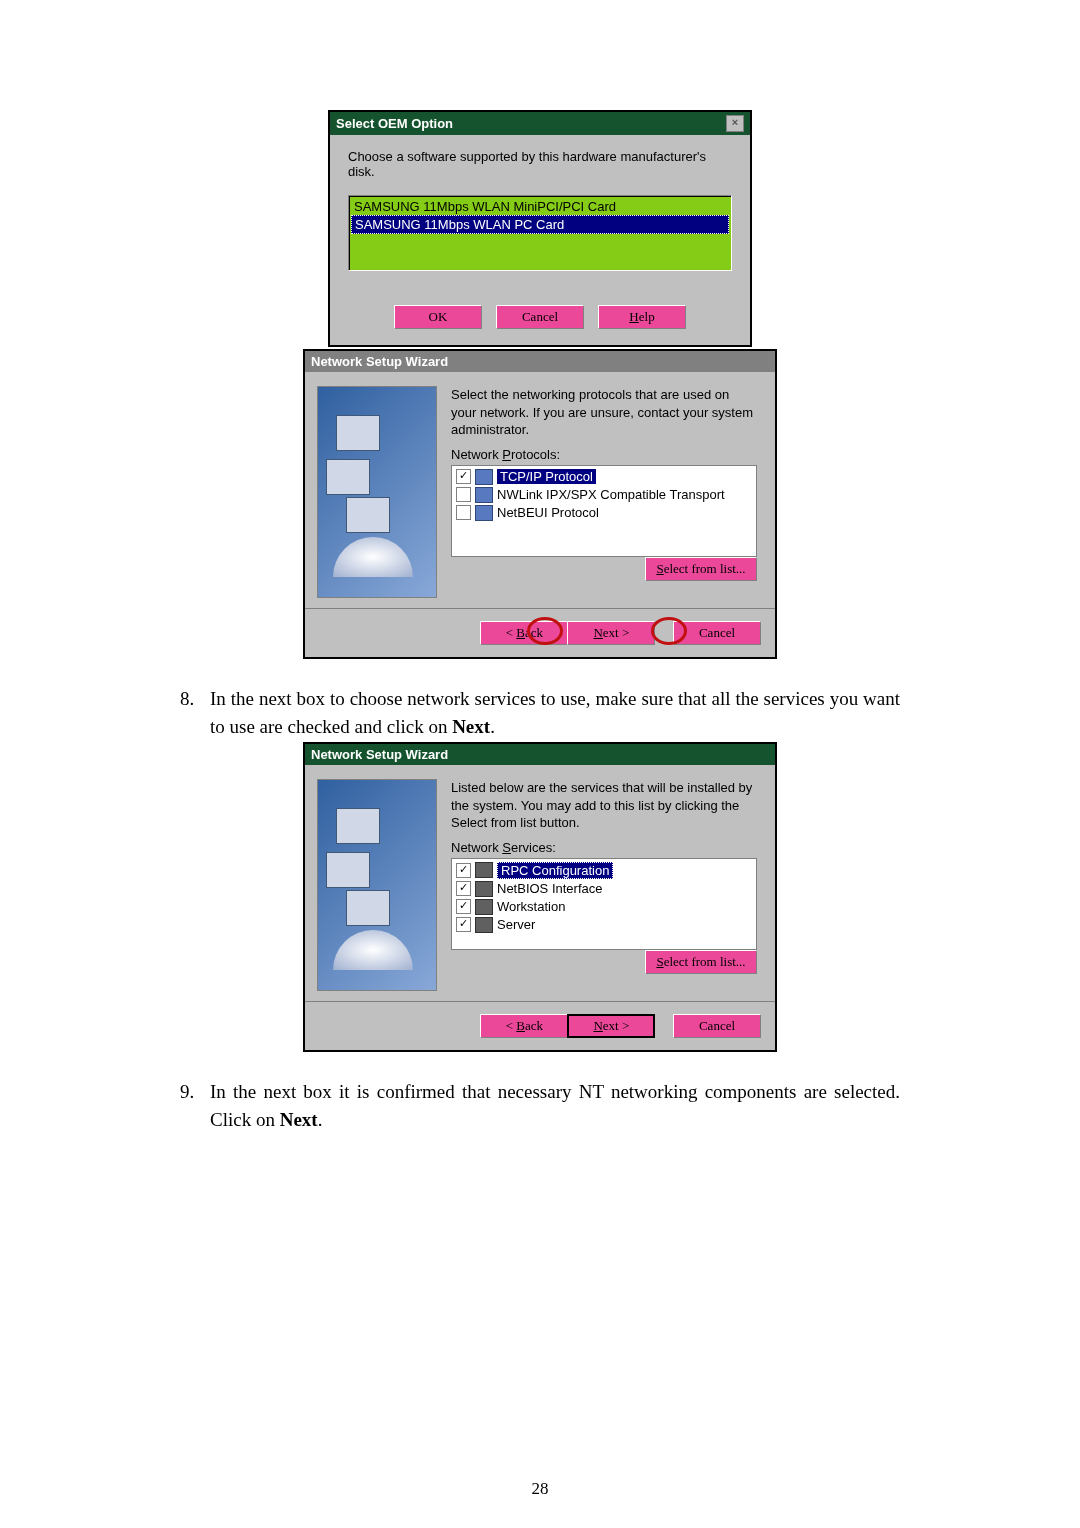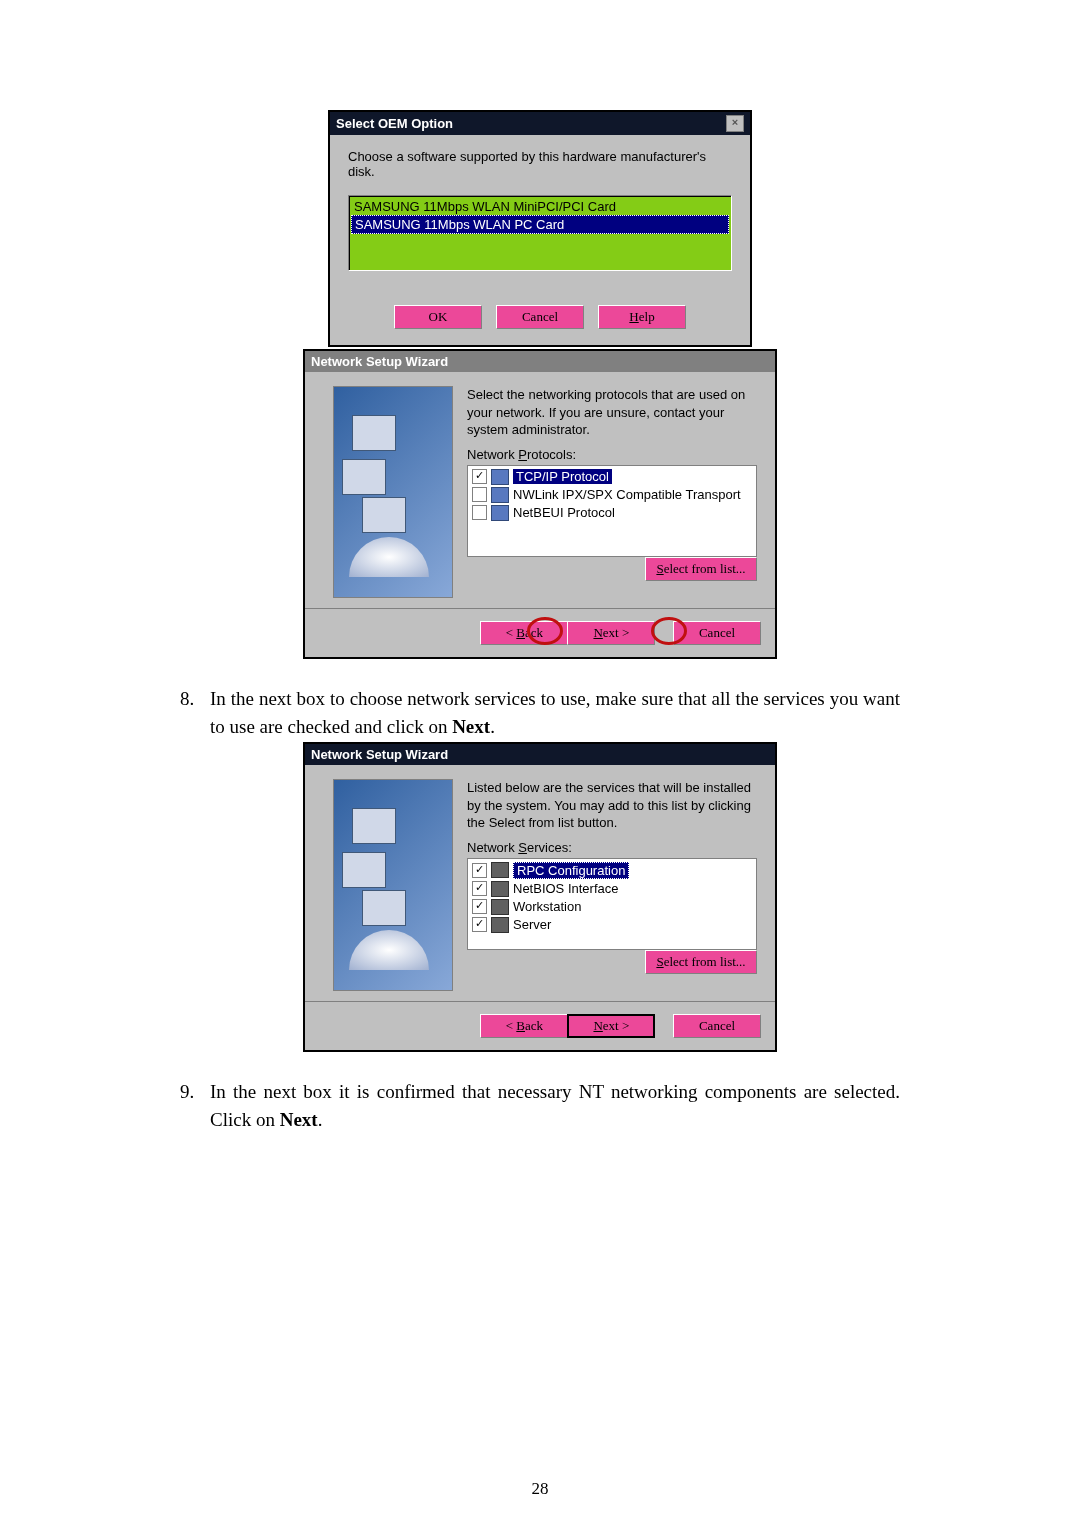--- a/index.html
+++ b/index.html
@@ -1,27 +1,27 @@
 <!DOCTYPE html>
 <html><head>
 <meta charset="utf-8">
 <style>
 body{margin:0;padding:0;background:#fff;font-family:"Times New Roman",serif;width:1080px;height:1528px;position:relative}
 .page{padding:110px 180px 0 180px}
 .dlg{border:2px solid #000;background:#c0c0c0;font-family:Tahoma,sans-serif;font-size:13px;margin:0 auto;position:relative}
-.tbar{background:#0f172a;color:#fff;padding:3px 6px;font-weight:bold;display:flex;justify-content:space-between;align-items:center}
+.tbar{background:#14532d;color:#fff;padding:3px 6px;font-weight:bold;display:flex;justify-content:space-between;align-items:center}
 .tbar .x{background:#c0c0c0;color:#555;border:1px solid #808080;width:16px;height:15px;text-align:center;font-size:11px;line-height:13px;font-family:Arial}
 .btn{background:#ec4899;border:1px solid #fff;border-right-color:#808080;border-bottom-color:#808080;padding:3px 0;width:86px;text-align:center;font-family:Tahoma;font-size:13px}
 .btn u{text-decoration:underline}
 .listbox{background:#84cc16;border:1px solid #808080;border-right-color:#fff;border-bottom-color:#fff;box-shadow:inset 1px 1px 0 #000}
 .sel{background:#000080;color:#fff}
 .step{font-size:19px;text-align:justify;line-height:1.45;margin-top:26px}
 .step b{font-weight:bold}
 .wiz{width:470px}
-.wizbody{display:flex;padding:14px 18px 10px 28px}
+.wizbody{display:flex;padding:14px 18px 10px 12px}
 .wizimg{width:118px;height:210px;background:linear-gradient(135deg,#3060a0,#88a8d8);border:1px solid #808080;position:relative}
 .wizimg::before,.wizimg::after{content:"";position:absolute;width:42px;height:34px;background:#d0d8e8;border:1px solid #405878}
 .wizimg::before{left:18px;top:28px}
 .wizimg::after{left:8px;top:72px}
 .wizimg .c3{position:absolute;left:28px;top:110px;width:42px;height:34px;background:#d0d8e8;border:1px solid #405878}
 .wizimg .cable{position:absolute;left:15px;top:150px;width:80px;height:40px;background:radial-gradient(#fff,#a0b0d0);border-radius:40px 40px 0 0}
 .wizright{flex:1;padding-left:14px}
 .wiztxt{font-size:13px;line-height:1.35}
 .wizlbl{font-size:13px;margin-top:8px}
 .wizlist{background:#fff;border:1px solid #808080;height:86px;margin-top:3px;padding:2px;font-size:13px}

